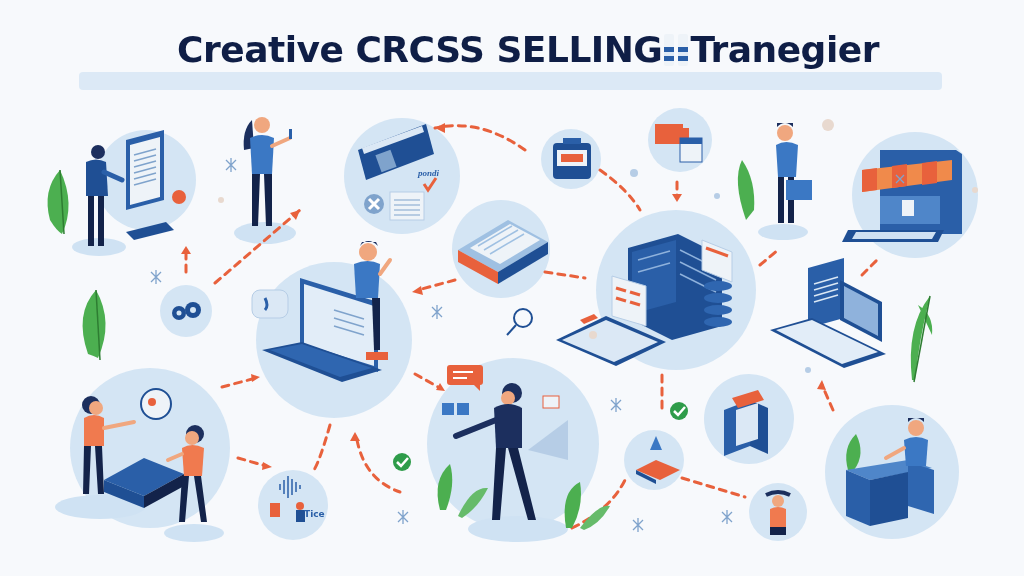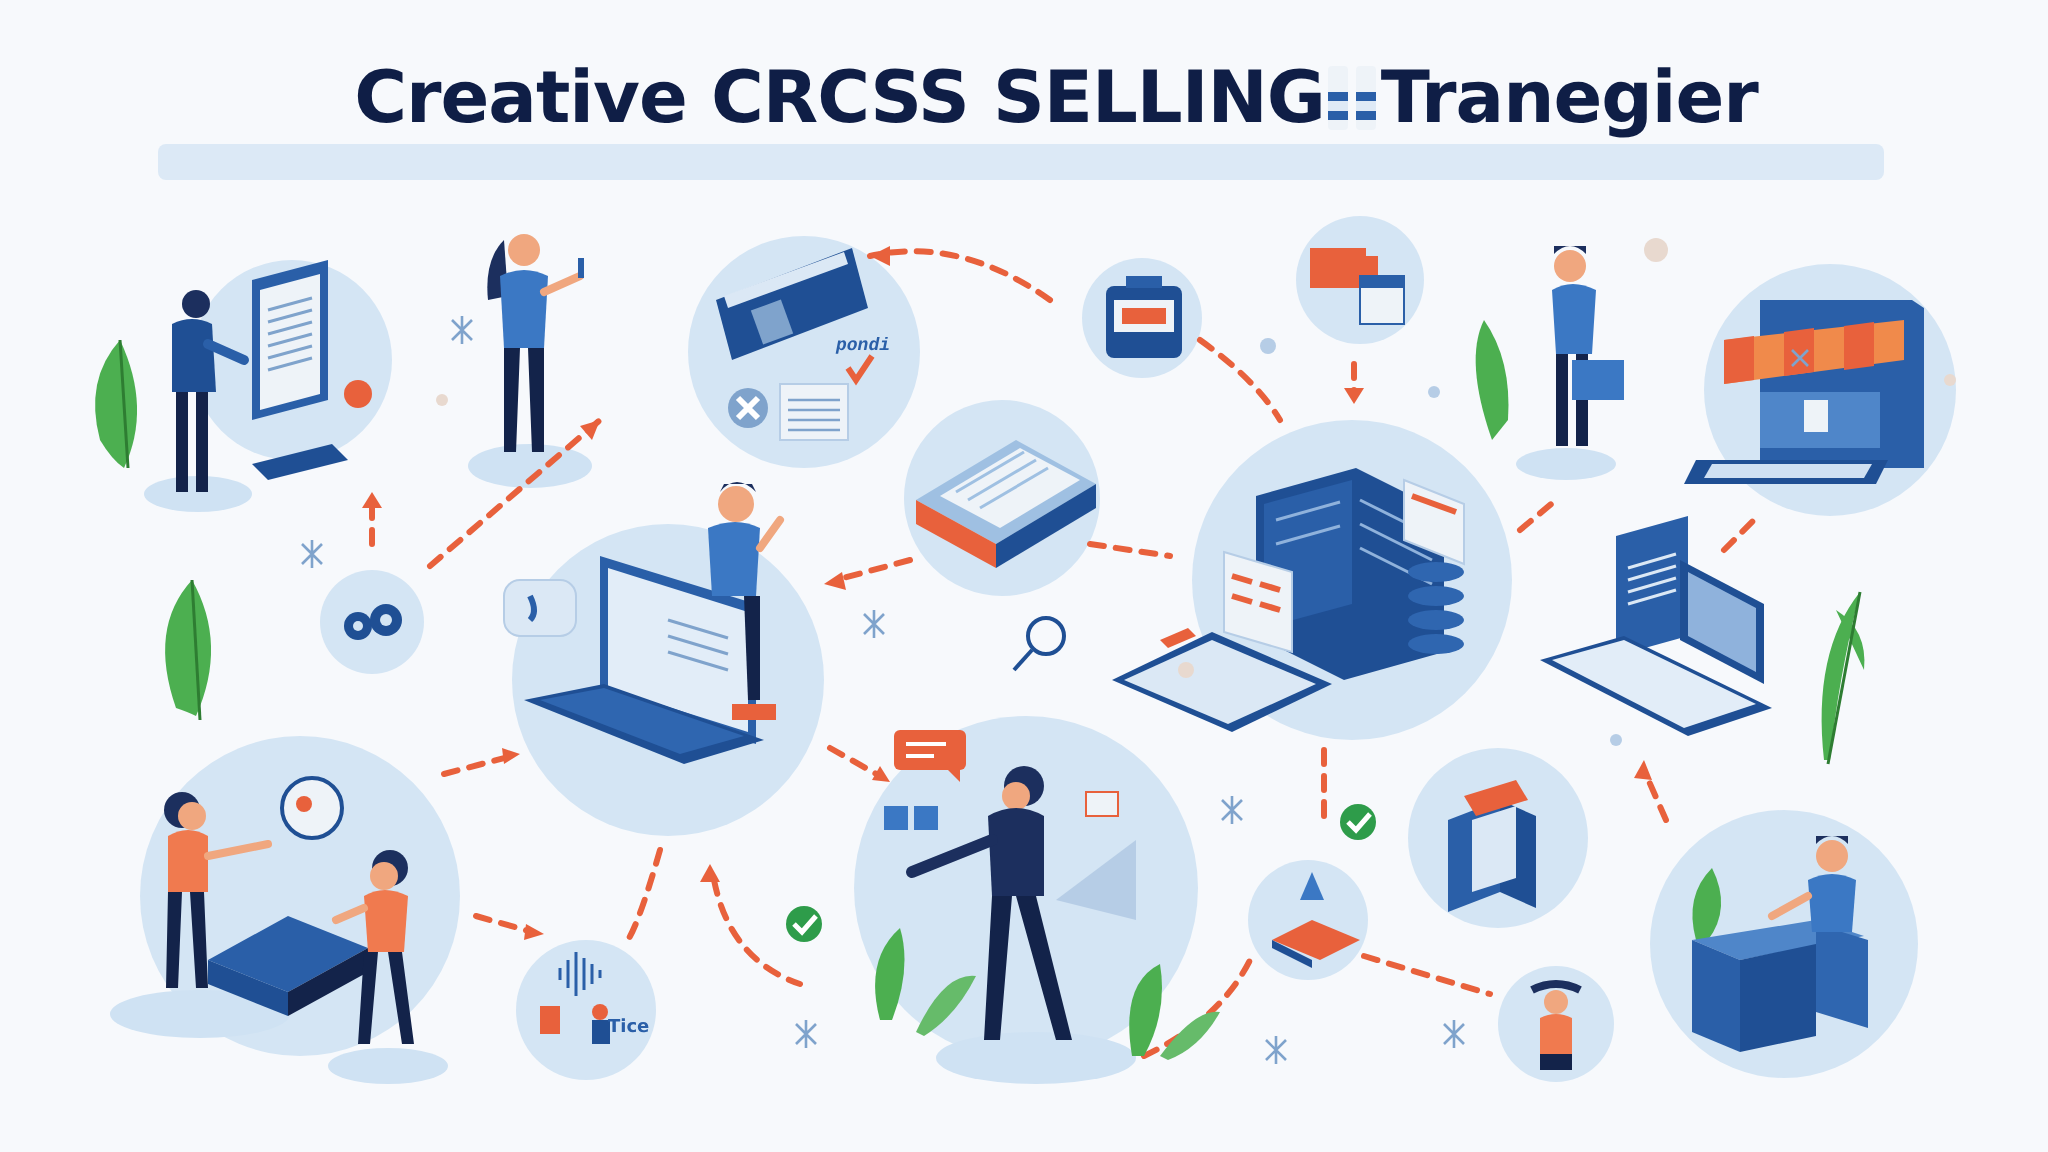--- a/index.html
+++ b/index.html
@@ -358,14 +358,14 @@
       <circle cx="593" cy="335" r="4"></circle>
       <circle cx="975" cy="190" r="3"></circle>
     </g>
   <g fill="#b6cde6">
       <circle cx="634" cy="173" r="4"></circle>
       <circle cx="717" cy="196" r="3"></circle>
       <circle cx="808" cy="370" r="3"></circle>
     </g>
 </svg>
 
-<div class="label" style="left:418px;top:168px;font-family:Liberation Mono, monospace;">pondi</div>
+<div class="label" style="left:418px;top:168px;font-family:Liberation Serif, serif;">pondi</div>
 <div class="label" style="left:304px;top:509px;font-style:normal;">Tice</div>
 
 </body></html>

